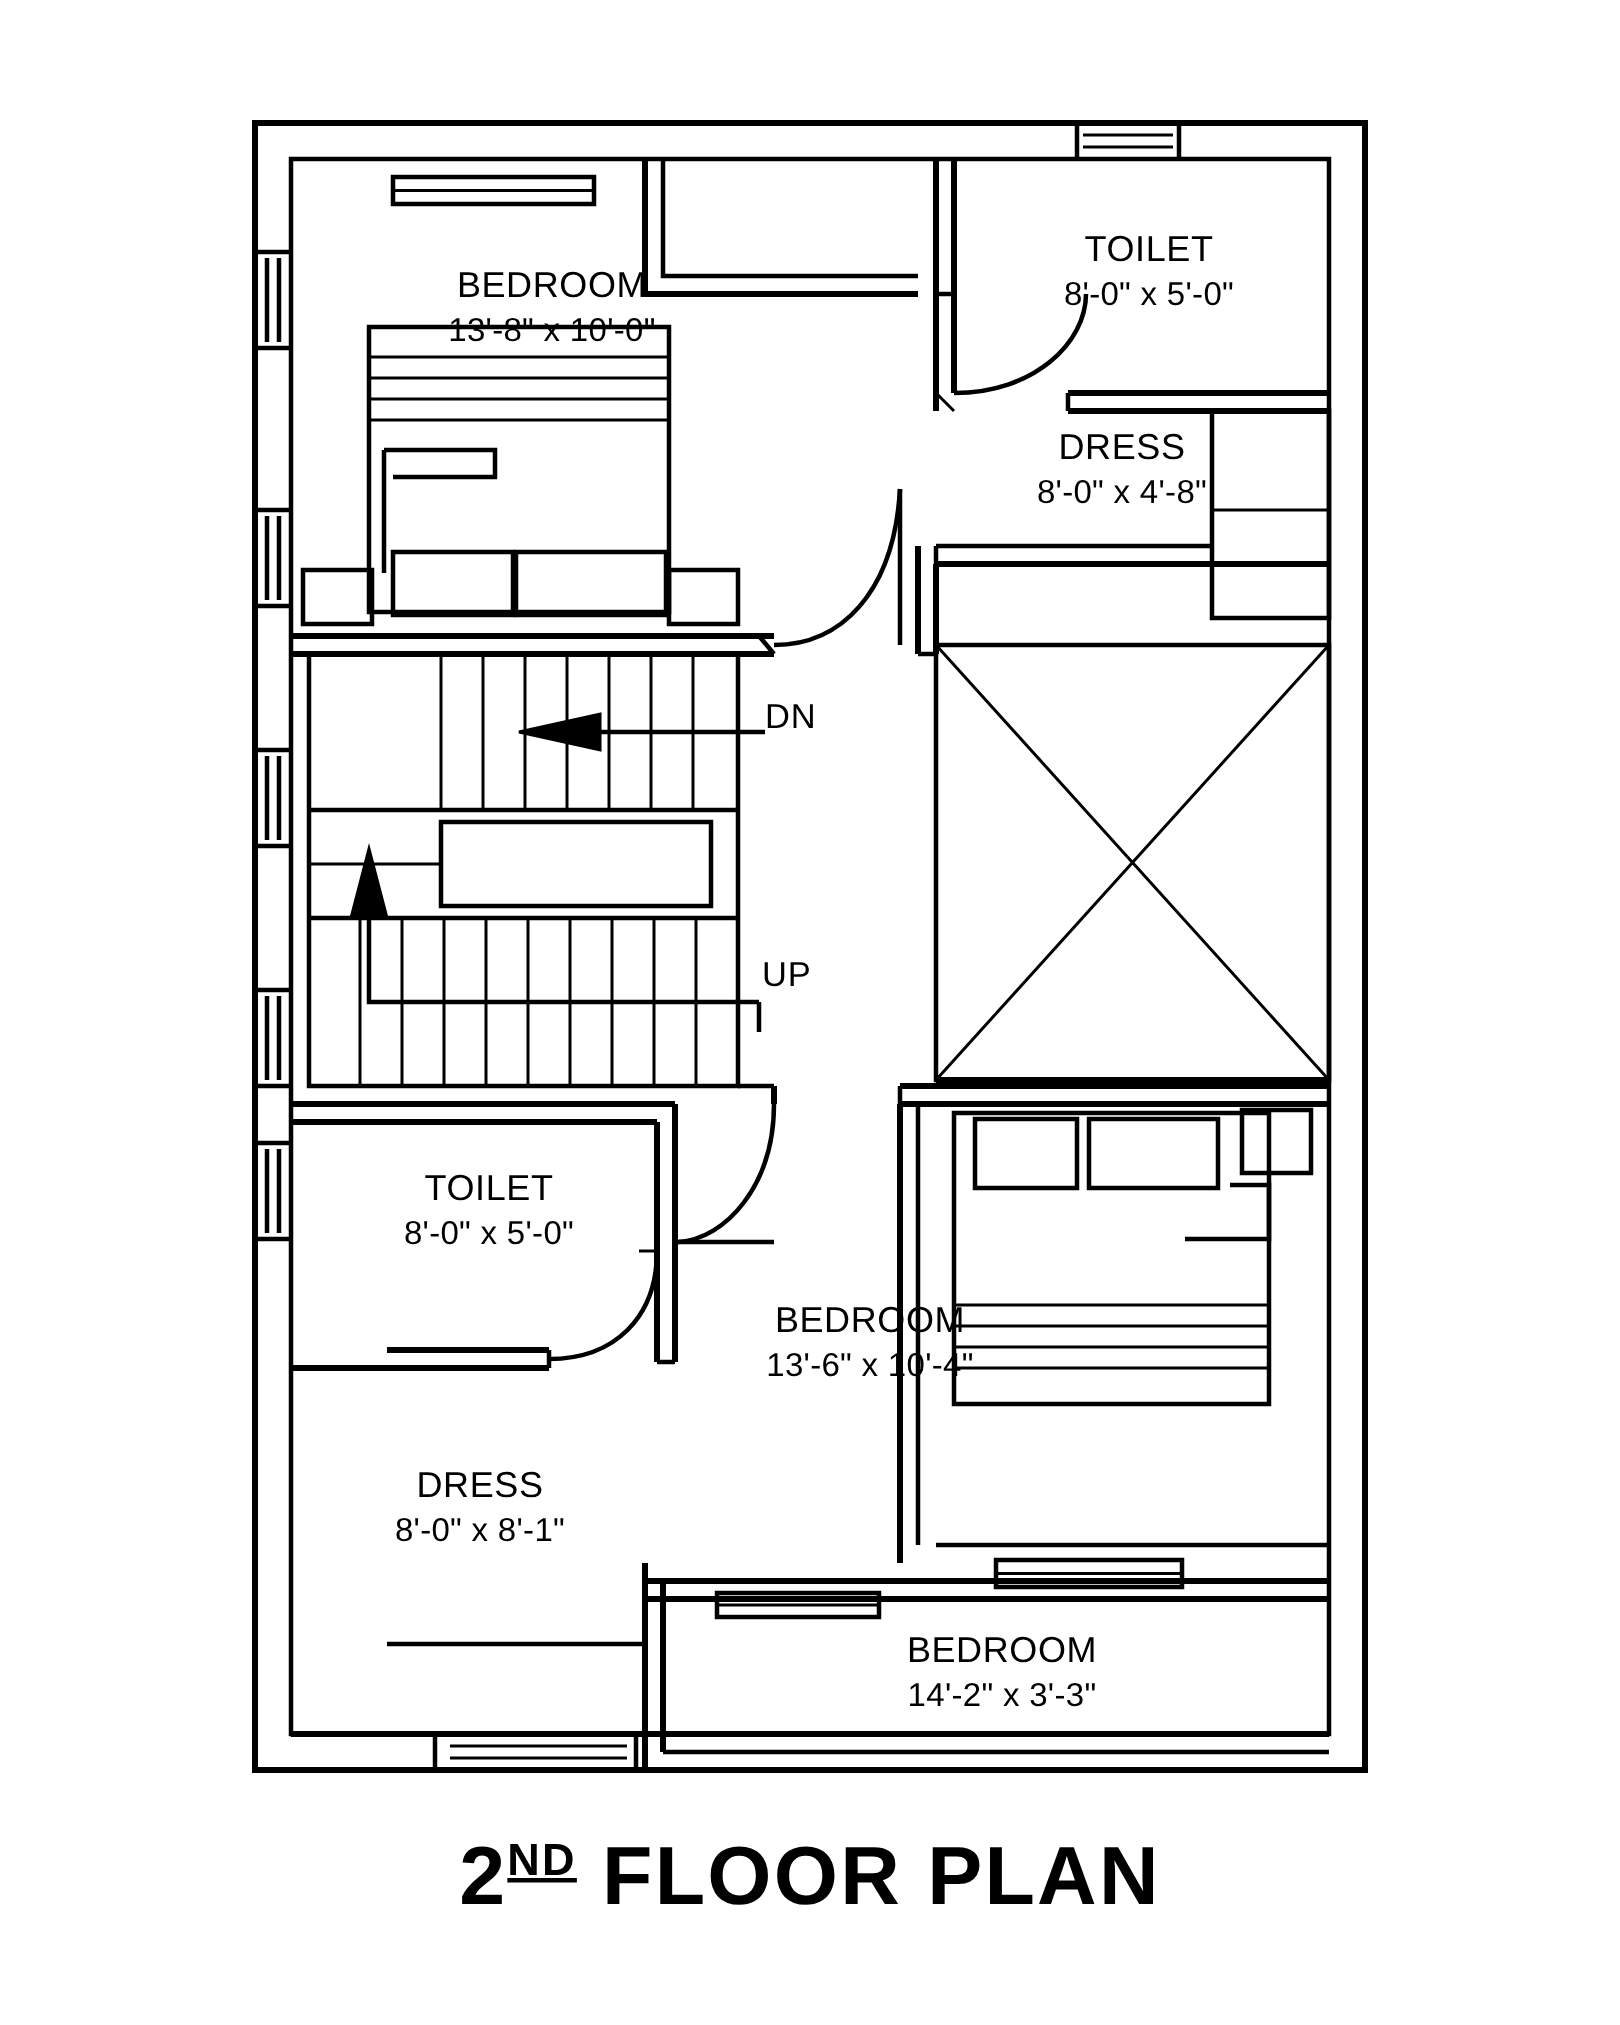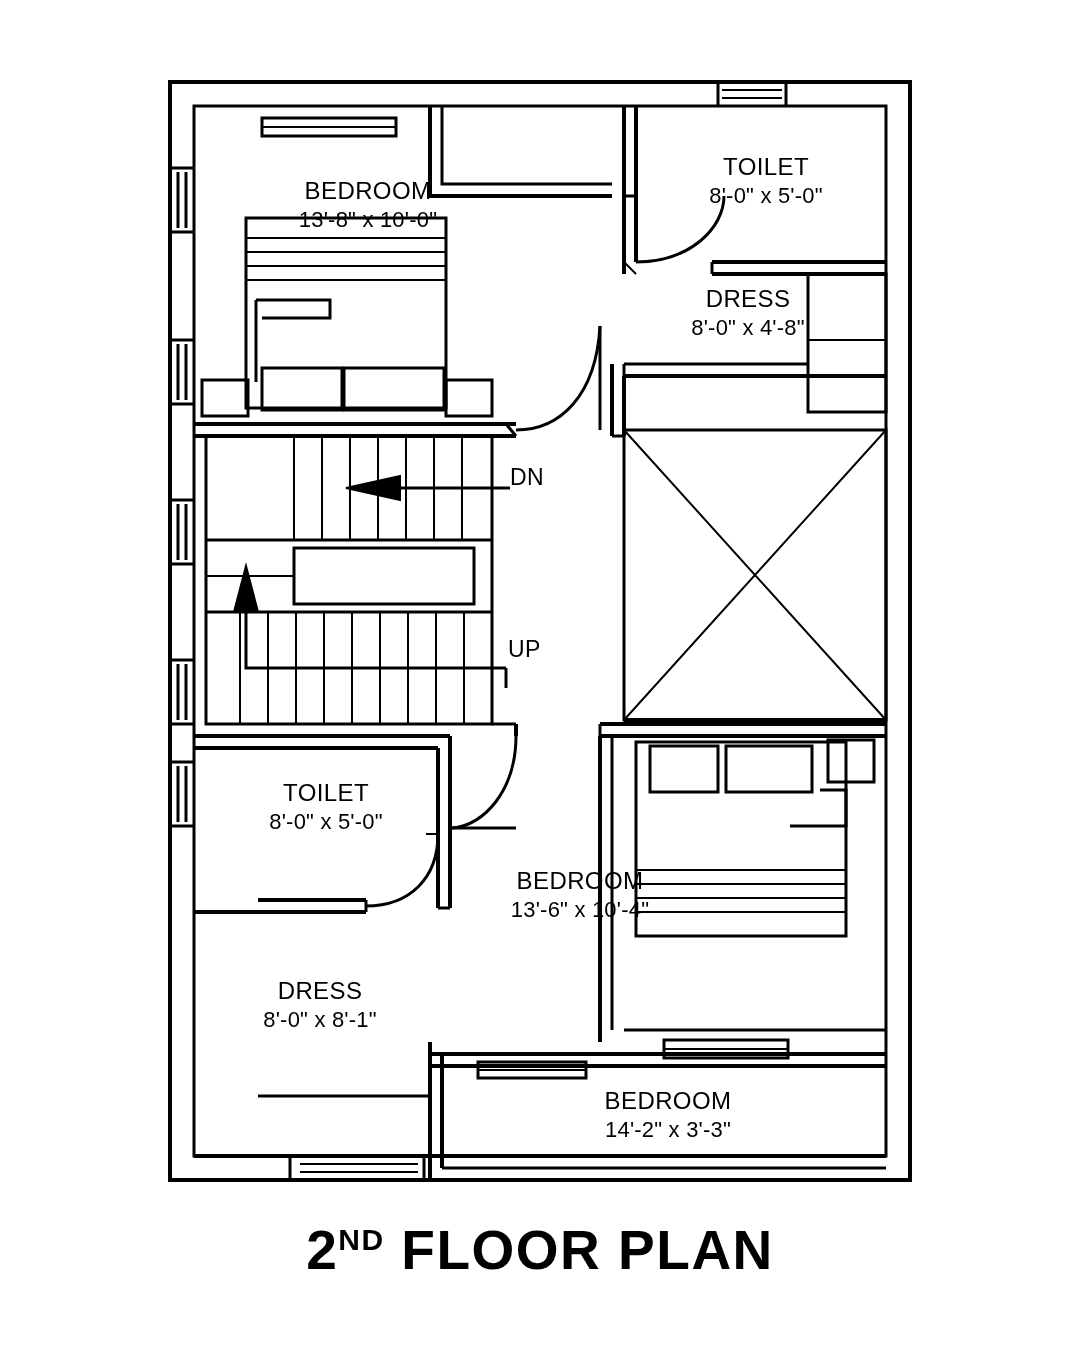--- a/index.html
+++ b/index.html
@@ -60,20 +60,21 @@
   #title-block .title-text {
     font-size: 55px;
     font-weight: bold;
     letter-spacing: 1.5px;
     white-space: nowrap;
   }
   #title-block sup {
     font-size: 30px;
     font-weight: bold;
     vertical-align: super;
+    text-decoration: underline;
   }
 </style>
 </head>
 <body>
 
 <div id="plan-root">
 
   <svg class="plan" viewBox="0 0 1080 1350" xmlns="http://www.w3.org/2000/svg">
     <g fill="none" stroke="#000000" stroke-width="3" shape-rendering="geometricPrecision">
 

